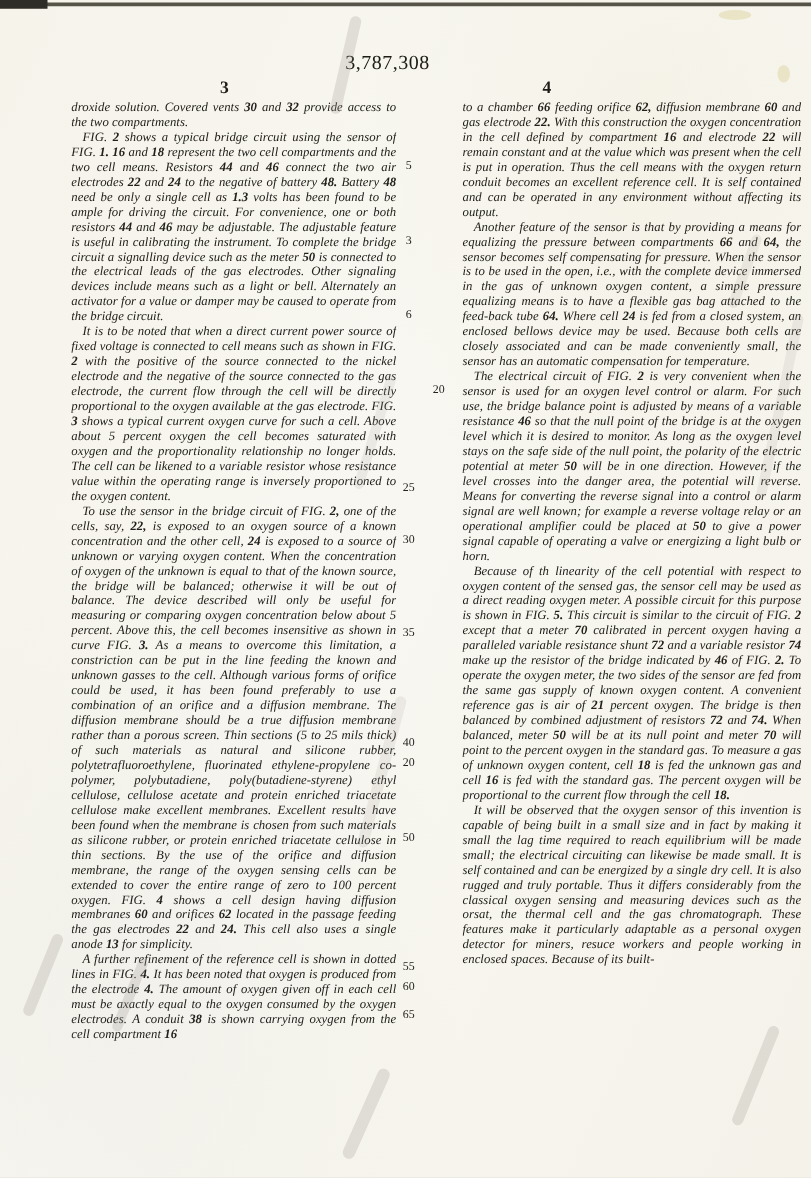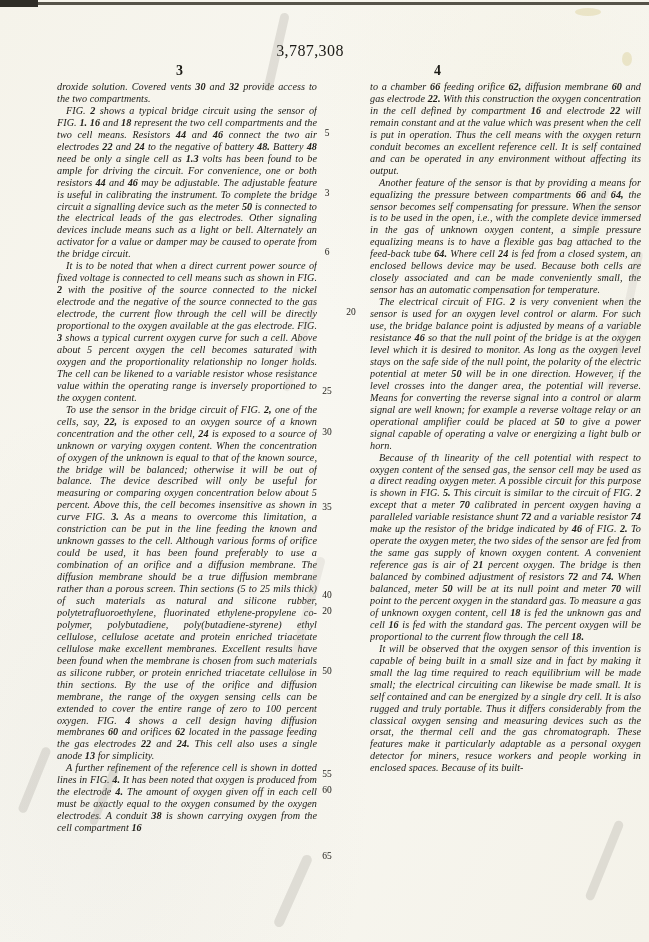--- a/index.html
+++ b/index.html
@@ -124,21 +124,21 @@
       <div class="linenum" style="top: 247.3px;">6</div>
       <div class="linenum" style="top: 307.05px; padding-left: 24px;">20</div>
       <div class="linenum" style="top: 386px;">25</div>
       <div class="linenum" style="top: 426.55px;">30</div>
       <div class="linenum" style="top: 486.3px; margin-top: 16px;">35</div>
       <div class="linenum" style="top: 546.05px; margin-top: 44px;">40</div>
       <div class="linenum" style="top: 605.8px;">20</div>
       <div class="linenum" style="top: 665.55px;">50</div>
       <div class="linenum" style="top: 725.3px; margin-top: 44px;">55</div>
       <div class="linenum" style="top: 785.05px;">60</div>
-      <div class="linenum" style="top: 851px;">65</div>
+      <div class="linenum" style="top: 807px;">65</div>
     </div>
 
   <div class="art" style="left:272px; top:12px;  width:9px;  height:80px;  transform:rotate(13deg);"></div>
   <div class="art soft" style="left:296px; top:298px; width:8px;  height:95px;  transform:rotate(17deg);"></div>
   <div class="art soft" style="left:301px; top:555px; width:9px;  height:125px; transform:rotate(15deg);"></div>
   <div class="art soft" style="left:620px; top:250px; width:8px;  height:150px; transform:rotate(12deg);"></div>
   <div class="art" style="left:30px;  top:745px; width:9px;  height:70px;  transform:rotate(22deg);"></div>
   <div class="art" style="left:100px; top:765px; width:8px;  height:62px;  transform:rotate(22deg);"></div>
   <div class="art" style="left:288px; top:852px; width:10px; height:78px;  transform:rotate(24deg);"></div>
   <div class="art soft" style="left:592px; top:186px; width:8px;  height:62px;  transform:rotate(20deg);"></div>

